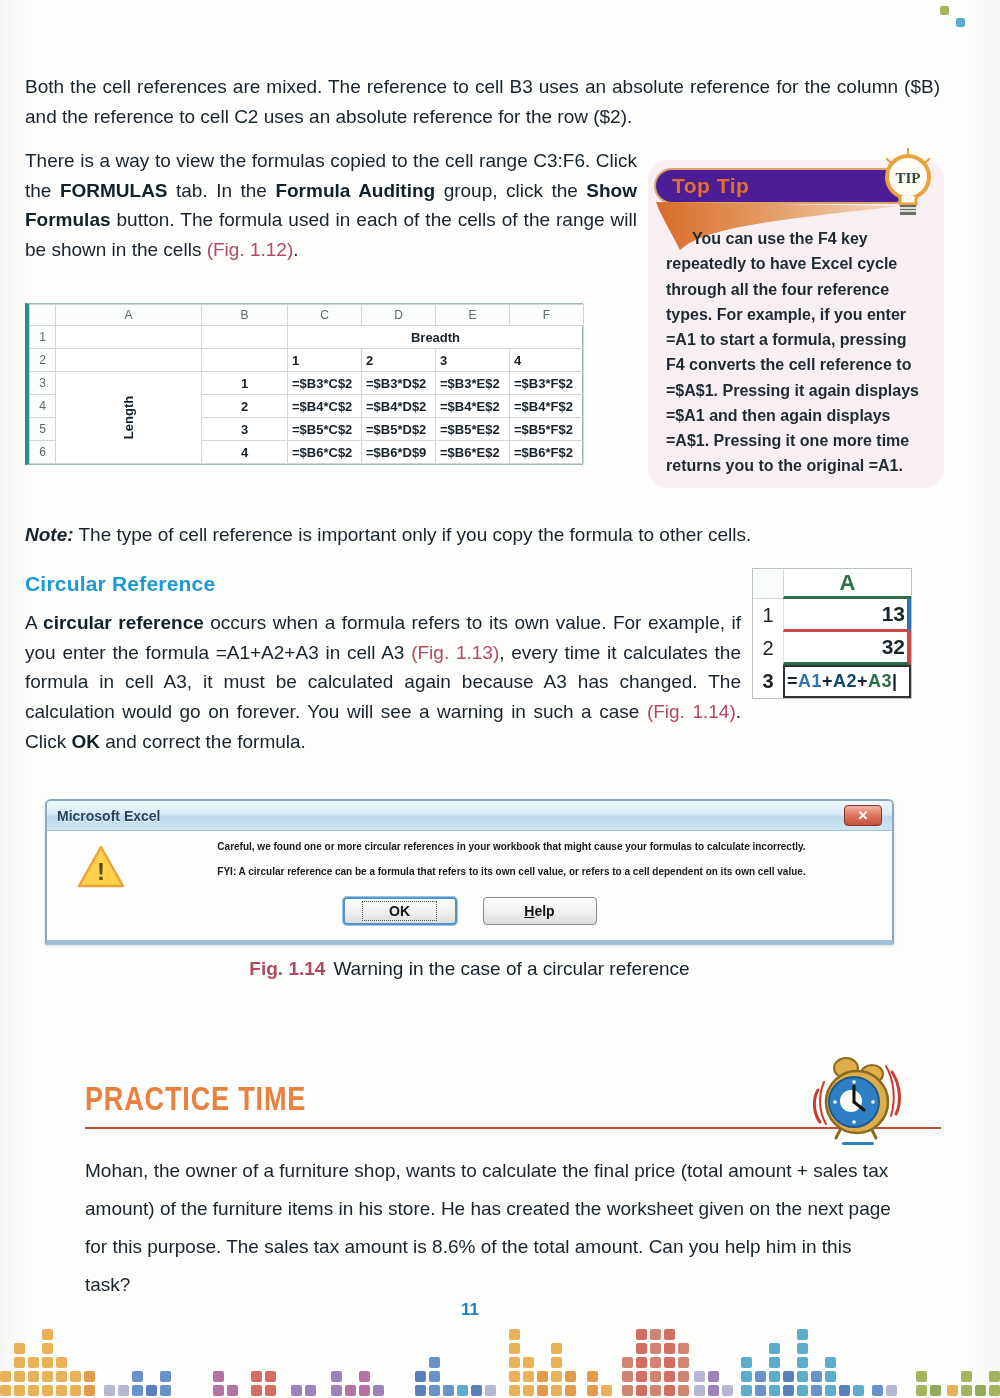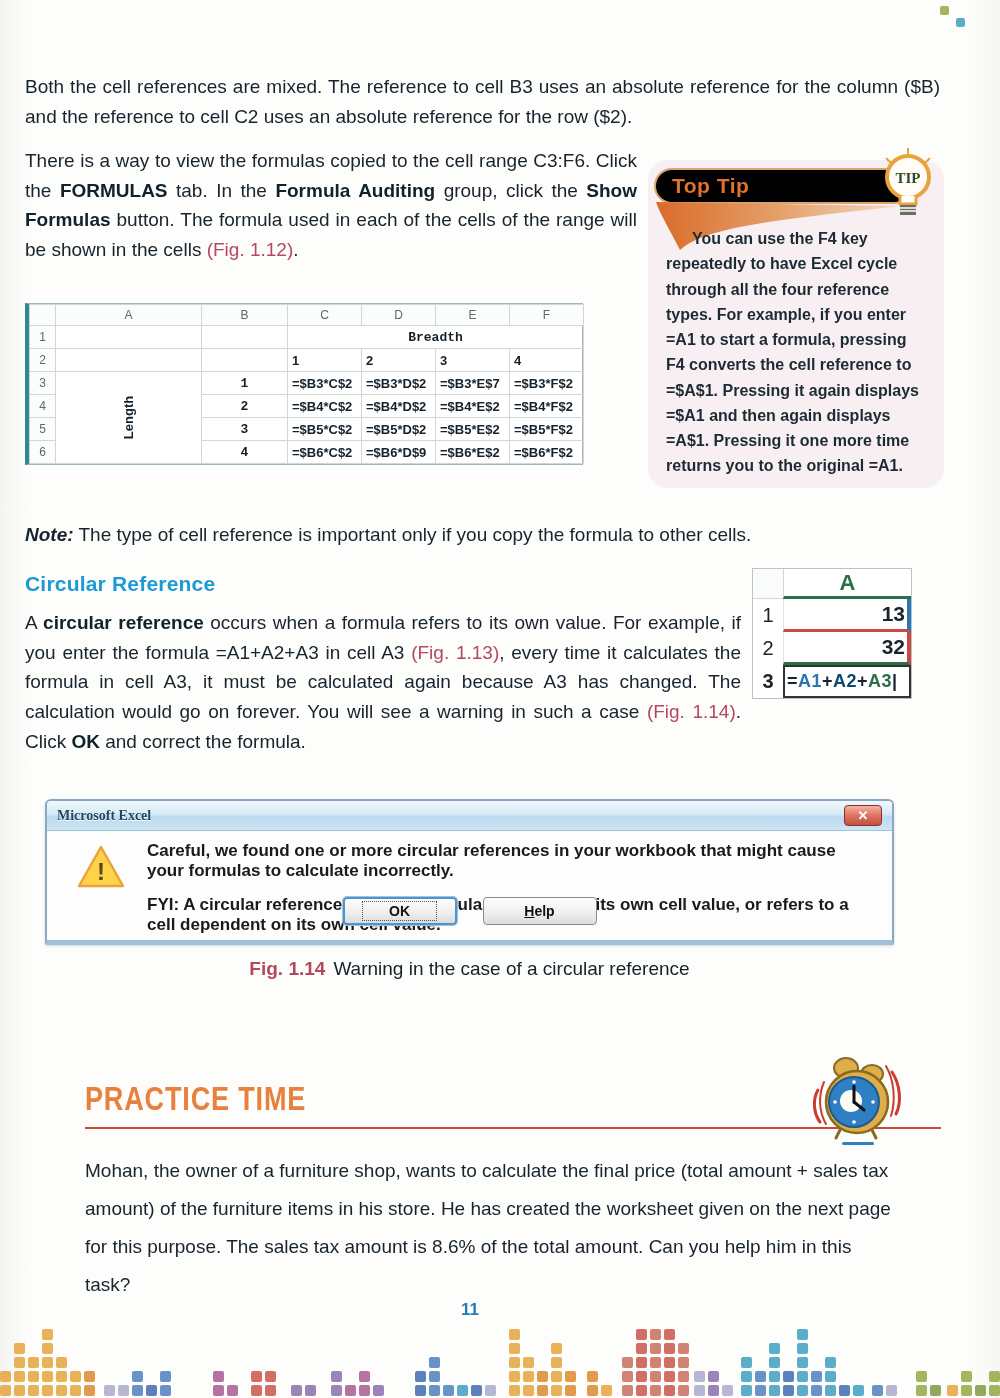--- a/index.html
+++ b/index.html
@@ -13,39 +13,39 @@
   }
   .body-text { font-size:19px; line-height:1.56; color:#17242e; text-align:justify; }
   .abs { position:absolute; }
   .figref { color:#b5485c; }
   b.inline { color:#10222c; }
 
   
   .tipbox { position:absolute; left:648px; top:160px; width:296px; height:328px;
     background:#f8eff2; border-radius:20px; }
   .tip-pill { position:absolute; left:6px; top:8px; width:258px; height:36px;
-    background:#000000; border:2px solid #dca46c; border-radius:18px;
+    background:#4c1d95; border:2px solid #dca46c; border-radius:18px;
     display:flex; align-items:center; padding-left:16px; }
   .tip-title { color:#e2712d; font-weight:bold; font-size:21px; letter-spacing:0.5px; }
   .tip-swoosh { position:absolute; left:4px; top:42px; width:250px; height:50px; }
   .tip-body { position:absolute; left:18px; top:66px; width:262px;
     font-size:16px; font-weight:600; line-height:1.58; color:#1c2b33; text-indent:26px; }
   .bulb { position:absolute; right:4px; top:-14px; width:64px; height:78px; }
 
   
   .sheet112 { position:absolute; left:25px; top:303px; width:558px;
     border:1px solid #9fb9b9; border-left:4px solid #2e8b8b; background:#fff; }
   .sheet112 table { border-collapse:collapse; width:100%; table-layout:fixed; }
   .sheet112 td { border:1px solid #d2d6d6; font-size:13px; height:23px; padding:0 4px;
     color:#15222b; overflow:hidden; white-space:nowrap; }
   .sheet112 td.hdr { color:#5a6a6a; font-size:12px; text-align:center; height:21px;
     background:#fbfcfc; font-weight:normal; }
   .sheet112 td.rowhdr { color:#5a6a6a; font-size:12px; text-align:center; background:#fbfcfc; }
   .sheet112 td.val { font-weight:bold; }
-  .sheet112 td.center { text-align:center;font-family:Liberation Mono, monospace; }
+  .sheet112 td.center { text-align:center; }
   .len-cell { text-align:center; }
   .len-rot { display:inline-block; transform:rotate(-90deg); font-weight:bold; font-size:13px; }
 
   .caption { font-size:19px; text-align:center; color:#15222b; }
   .caption .figlab { color:#b5485c; font-weight:bold; margin-right:8px; }
 
   
   .sec-heading { font-size:21px; font-weight:bold; color:#1b9ad6; letter-spacing:0.2px; }
   .note-line { font-size:19px; color:#17242e; }
   .note-label { font-weight:bold; font-style:italic; }
@@ -65,29 +65,29 @@
     border:2px solid #333; white-space:nowrap; letter-spacing:0.5px; }
   .ref-blue { color:#2e75b6; } .ref-red { color:#0c4a6e; } .ref-green { color:#2c6e49; }
 
   
   .dialog { position:absolute; left:45px; top:799px; width:849px; height:146px;
     border:2px solid #8aa9c0; border-bottom:5px solid #9fc0d8; border-radius:6px 6px 2px 2px;
     background:#fdfdfd; box-shadow:0 1px 3px rgba(0,0,0,0.15); }
   .dlg-titlebar { height:30px; border-radius:4px 4px 0 0;
     background:linear-gradient(180deg,#f0f8fd 0%,#d7ebf7 45%,#bcd9ee 55%,#cfe5f4 100%);
     border-bottom:1px solid #9ec4dd; display:flex; align-items:center; padding:0 10px; }
-  .dlg-title { font-size:14px; font-weight:bold; color:#25455f; text-shadow:0 1px 0 #fff;font-family:Liberation Serif, serif; }
+  .dlg-title { font-size:14px; font-weight:bold; color:#25455f; text-shadow:0 1px 0 #fff; }
   .dlg-close { margin-left:auto; width:38px; height:21px; border-radius:4px;
     background:linear-gradient(180deg,#f2b4a5 0%,#de7460 50%,#c4513e 100%);
     border:1px solid #8b2f23; color:#fff; font-weight:bold; font-size:13px;
     display:flex; align-items:center; justify-content:center; cursor:default; }
   .dlg-body { position:relative; height:108px; }
   .warn-icon { position:absolute; left:30px; top:14px; }
-  .dlg-text { position:absolute; left:100px; right:16px; top:10px; text-align:left;
-    font-size:17px; font-weight:bold; color:#1a1a1a; line-height:1.2; }
+  .dlg-text { position:absolute; left:100px; right:16px; top:10px; text-align:center;
+    font-size:10px; font-weight:bold; color:#1a1a1a; line-height:1.2; }
   .dlg-text .l2 { margin-top:13px; }
   .dlg-buttons { position:absolute; left:0; right:0; top:66px; display:flex;
     justify-content:center; gap:26px; }
   .btn { width:114px; height:28px; border-radius:4px; font-size:14px; font-weight:bold;
     color:#111; background:linear-gradient(180deg,#fdfdfd 0%,#eee 60%,#dcdcdc 100%);
     border:1px solid #8a8a8a; display:flex; align-items:center; justify-content:center; cursor:default;}
   .btn-ok { border:2px solid #4f94cf; box-shadow:0 0 0 1px #9cc4e4; }
   .btn-ok .inner { border:1px dotted #555; padding:1px 26px; }
   .u { text-decoration:underline; }
 
@@ -185,21 +185,21 @@
         <td class="val">4</td>
       </tr>
       <tr>
         <td class="rowhdr">3</td>
         <td rowspan="4" class="len-cell">
           <span class="len-rot">Length</span>
         </td>
         <td class="val center">1</td>
         <td class="val">=$B3*C$2</td>
         <td class="val">=$B3*D$2</td>
-        <td class="val">=$B3*E$7</td>
+        <td class="val">=$B3*E$2</td>
         <td class="val">=$B3*F$2</td>
       </tr>
       <tr>
         <td class="rowhdr">4</td>
         <td class="val center">2</td>
         <td class="val">=$B4*C$2</td>
         <td class="val">=$B4*D$2</td>
         <td class="val">=$B4*E$2</td>
         <td class="val">=$B4*F$2</td>
       </tr>

